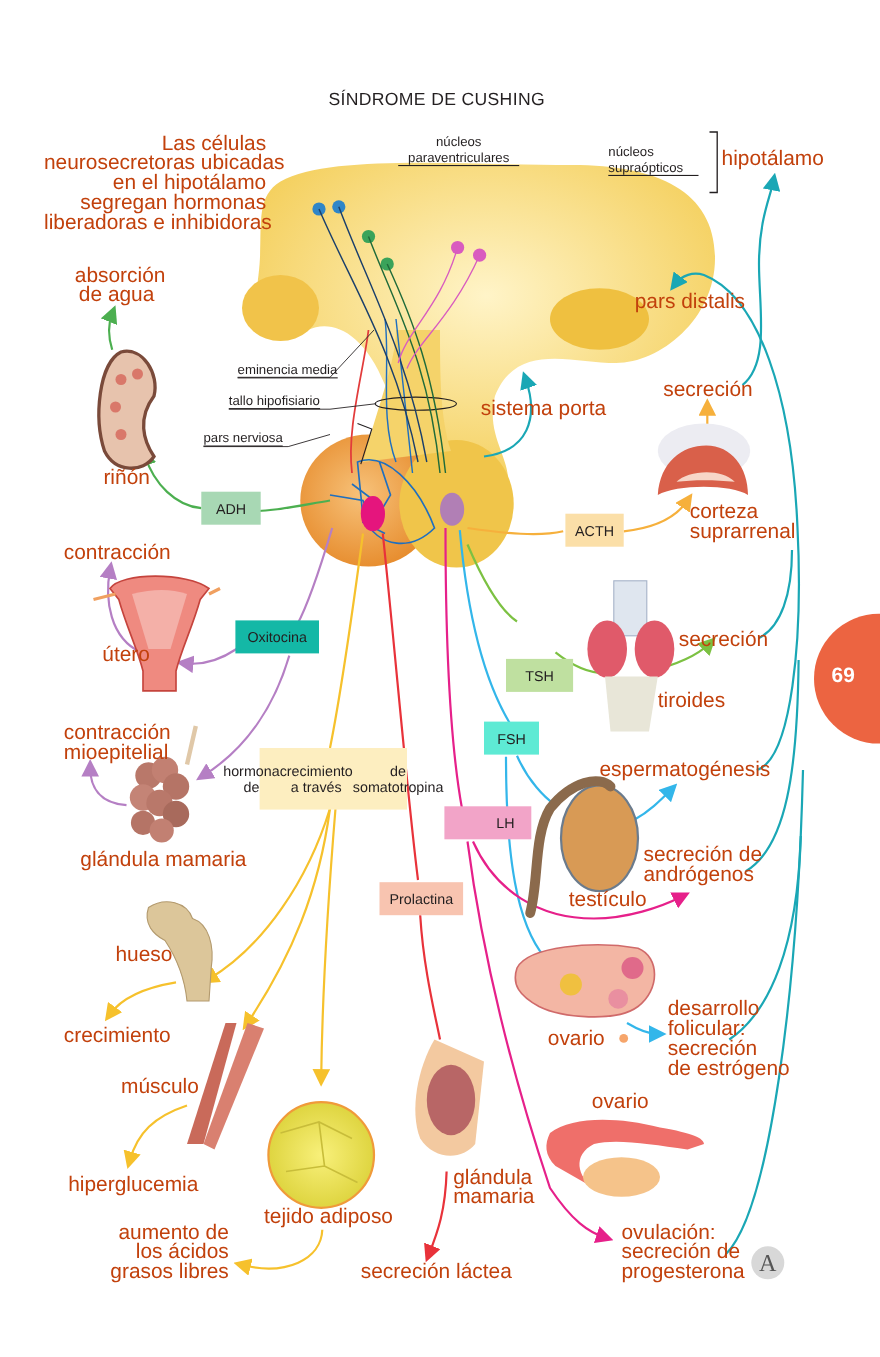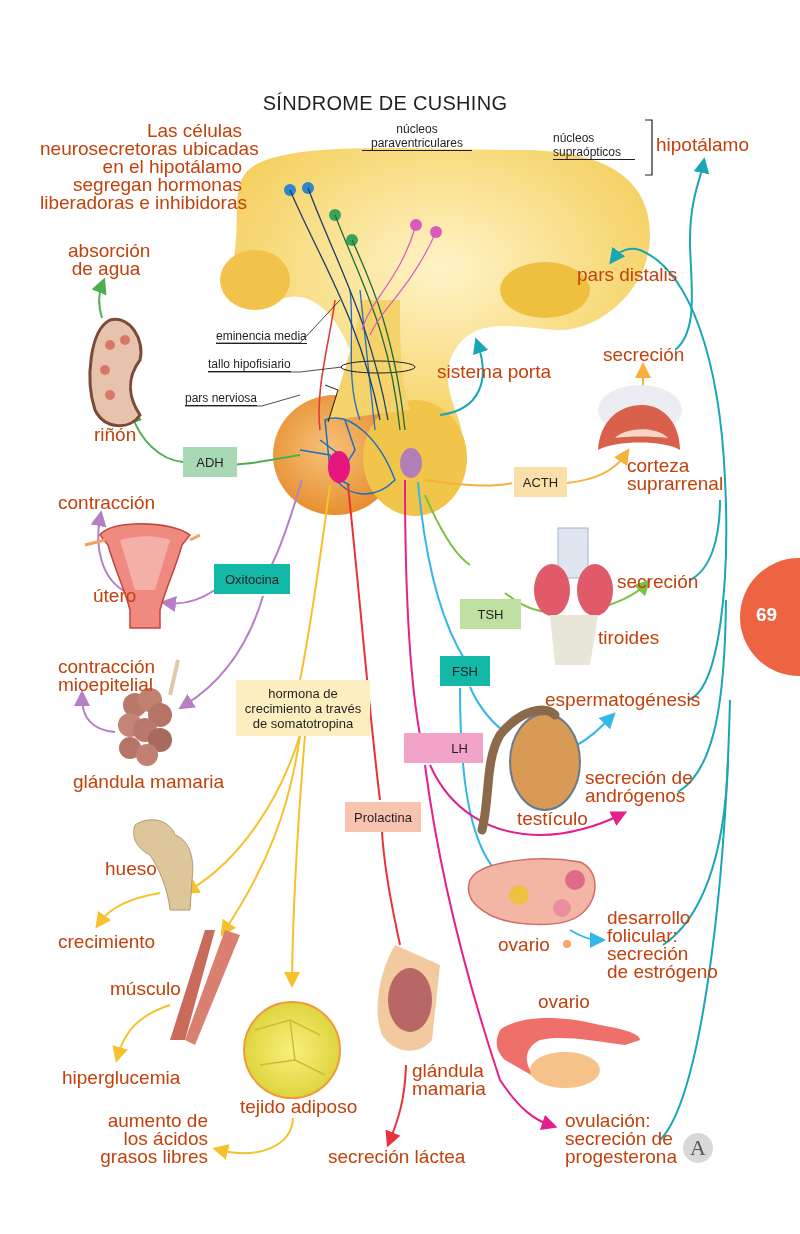--- a/index.html
+++ b/index.html
@@ -5,21 +5,21 @@
   html, body { margin:0; padding:0; }
   body { width:800px; height:1234px; background:#ffffff; position:relative; overflow:hidden;
          font-family:"Liberation Sans", sans-serif; color:#231f20; }
   .abs { position:absolute; }
   .txt { font-size:19px; line-height:18px; color:#c2410c; white-space:nowrap; }
   .small { font-size:12px; line-height:14px; }
   .right { text-align:right; }
   .center { text-align:center; }
   .box { position:absolute; font-size:13px; display:flex; align-items:center; justify-content:center; text-align:center; color:#231f20; line-height:15px; }
   .ul { border-bottom:1px solid #231f20; }
-  #title { left:0; width:770px; top:82px; text-align:center; font-size:20px; letter-spacing:0.3px;margin-top:10px; }
+  #title { left:12px; width:770px; top:82px; text-align:center; font-size:16px; letter-spacing:0.3px; }
   svg#art { position:absolute; left:0; top:0; }
   .pagetab { position:absolute; left:740px; top:558px; width:120px; height:118px; border-radius:60px; background:#ec6441; }
   .pagenum { position:absolute; left:756px; top:604px; font-size:19px; font-weight:bold; color:#fff; }
   .logo { position:absolute; left:683px; top:1133px; width:30px; height:30px; border-radius:50%; background:#d8d8d8; display:flex; align-items:center; justify-content:center; font-family:"Liberation Serif", serif; font-size:22px; color:#555; }
 </style>
 </head>
 <body>
 
 <svg id="art" width="800" height="1234" viewBox="0 0 800 1234">
   <defs>
@@ -244,23 +244,23 @@
 <div class="abs small ul" style="left:216px; top:329px;">eminencia media</div>
 <div class="abs small ul" style="left:208px; top:357px;">tallo hipofisiario</div>
 <div class="abs small ul" style="left:185px; top:391px;">pars nerviosa</div>
 <div class="abs txt" style="left:437px; top:363px;">sistema porta</div>
 <div class="abs txt" style="left:577px; top:266px;">pars distalis</div>
 
 <div class="box" style="left:183px; top:447px; width:54px; height:30px; background:#a8d8b4;">ADH</div>
 <div class="box" style="left:214px; top:564px; width:76px; height:30px; background:#14b8a6;">Oxitocina</div>
 <div class="box" style="left:514px; top:467px; width:53px; height:30px; background:#fbdfa8;">ACTH</div>
 <div class="box" style="left:460px; top:563px; width:61px; height:30px; background:#bfe0a0;margin-top:36px;">TSH</div>
-<div class="box" style="left:440px; top:656px; width:50px; height:30px; background:#14b8a6;">FSH</div>
+<div class="box" style="left:440px; top:656px; width:50px; height:30px; background:#5eead4;">FSH</div>
 <div class="box" style="left:404px; top:733px; width:47px; height:30px; background:#f2a4c8;padding-left:32px;">LH</div>
-<div class="box" style="left:236px; top:680px; width:134px; height:56px; background:#fdeec0; flex-direction:column;">
+<div class="box" style="left:236px; top:680px; width:134px; height:56px; background:#fdeec0; flex-direction:row;">
   <div>hormona de</div>
   <div>crecimiento a través</div>
   <div>de somatotropina</div>
 </div>
 <div class="box" style="left:345px; top:802px; width:76px; height:30px; background:#f8c4b0;">Prolactina</div>
 
 <div class="abs txt center" style="left:68px; top:242px; width:76px;">
   <div>absorción</div>
   <div>de agua</div>
 </div>

